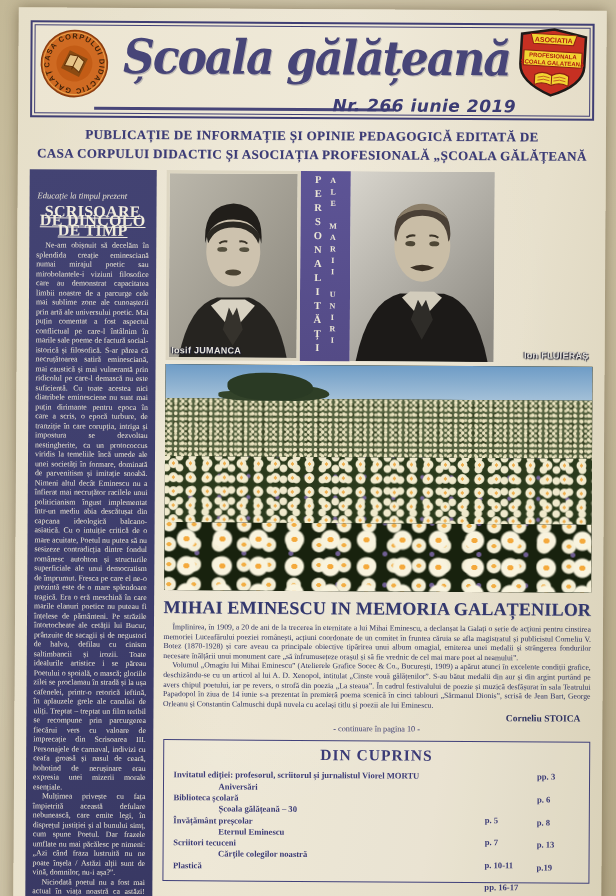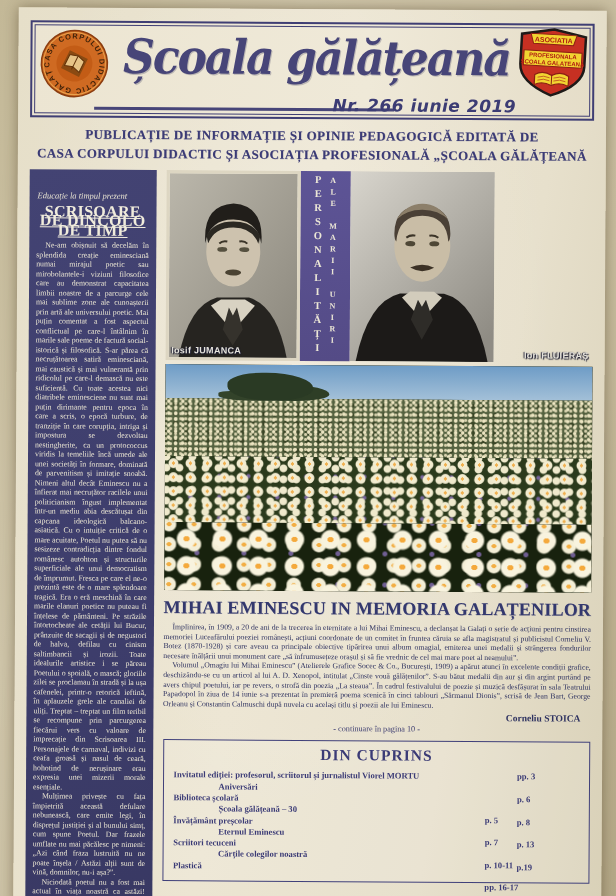--- a/index.html
+++ b/index.html
@@ -106,21 +106,21 @@
   }
   .art2 p{margin:0;font-size:7.7px;line-height:9.6px;text-align:justify;text-indent:9px;color:#2e3260;}
   .sig-right{text-align:right;font-weight:bold;font-size:9.5px;color:#2e3260;margin:3px 10px 0 0;}
   .continuare{text-align:center;font-size:8.2px;color:#3b3b70;margin-top:2px;}
   
   .cuprins{margin-top:7px;border:1.5px solid #40407a;padding:4px 8px 9px 8px;background:rgba(255,255,255,.12);}
   .cuprins h3{margin:1px 0 6px 0;text-align:center;font-size:15.5px;color:#3b3b76;letter-spacing:1px;}
   .citem{position:relative;font-weight:bold;font-size:8.6px;line-height:11.3px;color:#3b3b76;padding-left:2px;}
   .citem .clabel{display:inline-block;}
   .citem.indent .clabel{margin-left:45px;}
-  .citem .cpage{position:absolute;right:20px;top:0;width:44px;text-align:left;}
+  .citem .cpage{position:absolute;right:0;top:0;width:44px;text-align:left;}
   .citem.inner .cpage{right:52px;margin-top:32px;}
 </style>
 </head>
 <body>
 
 <div class="paper">
 
   <header class="mast">
     <div class="mast-inner"></div>
 

